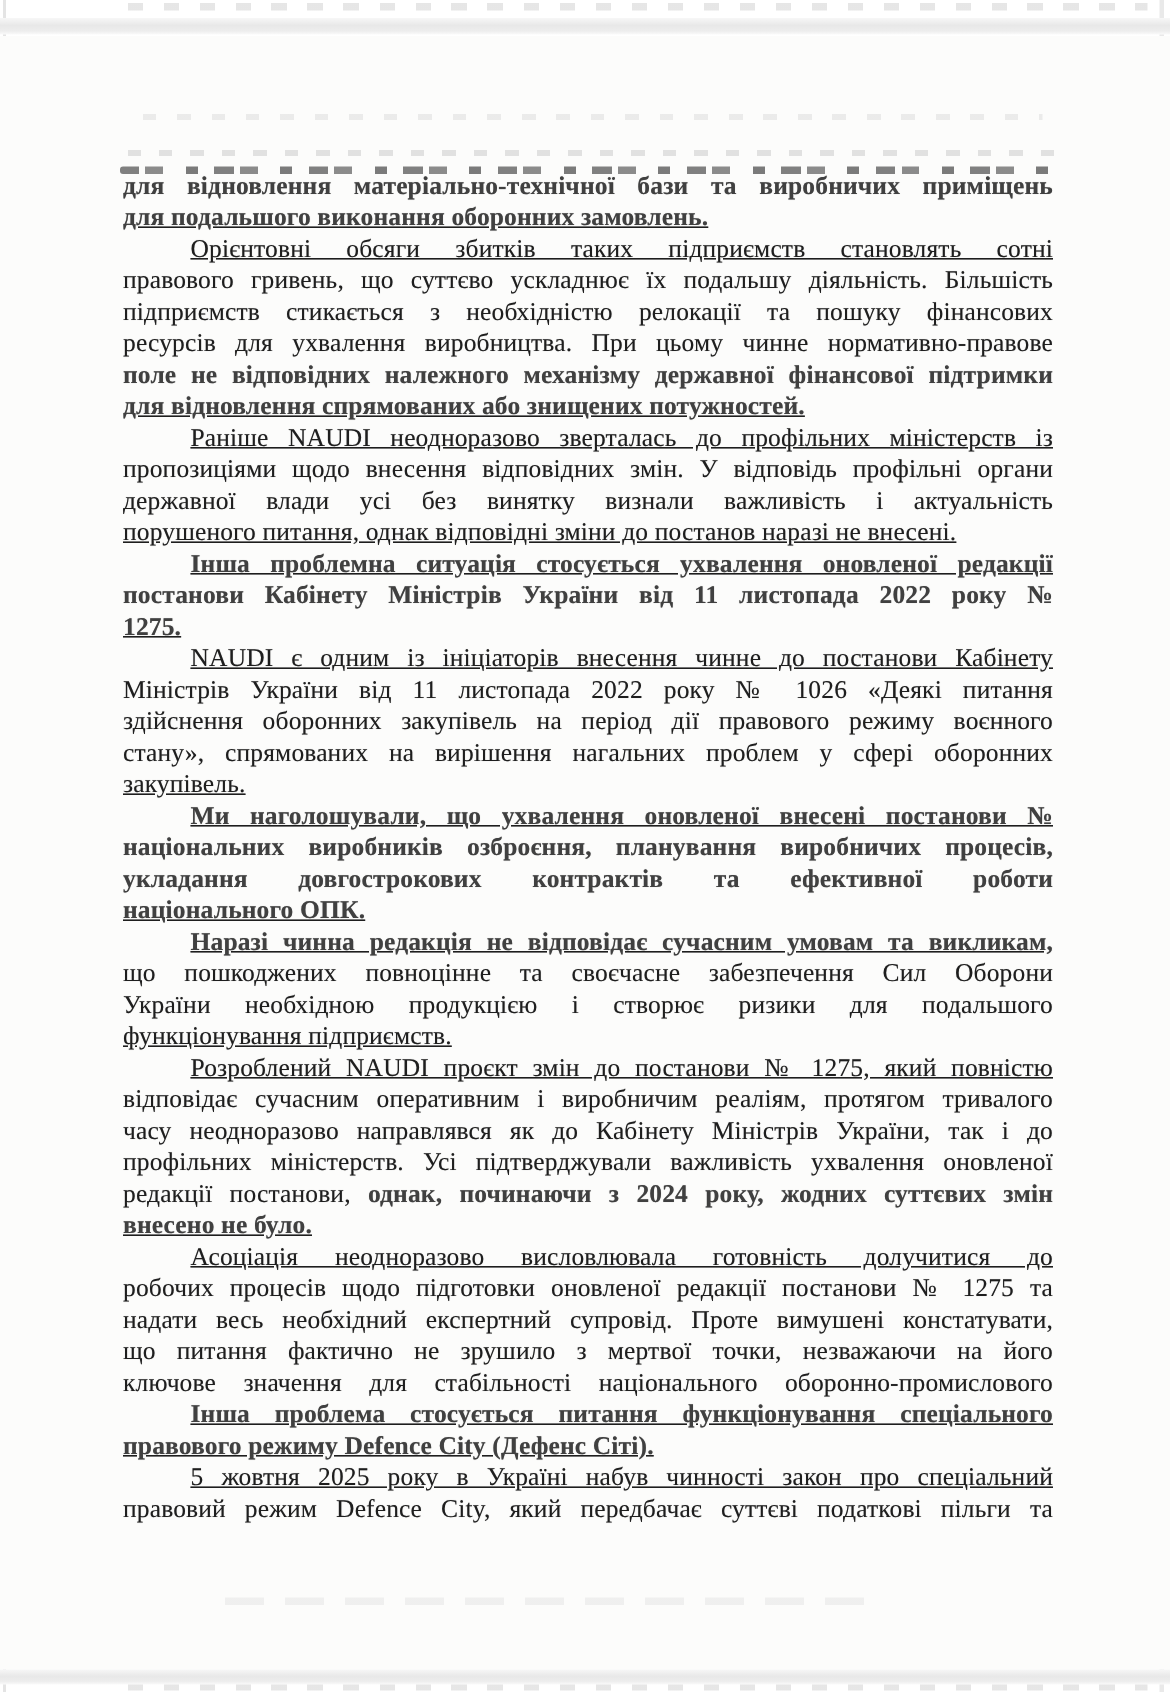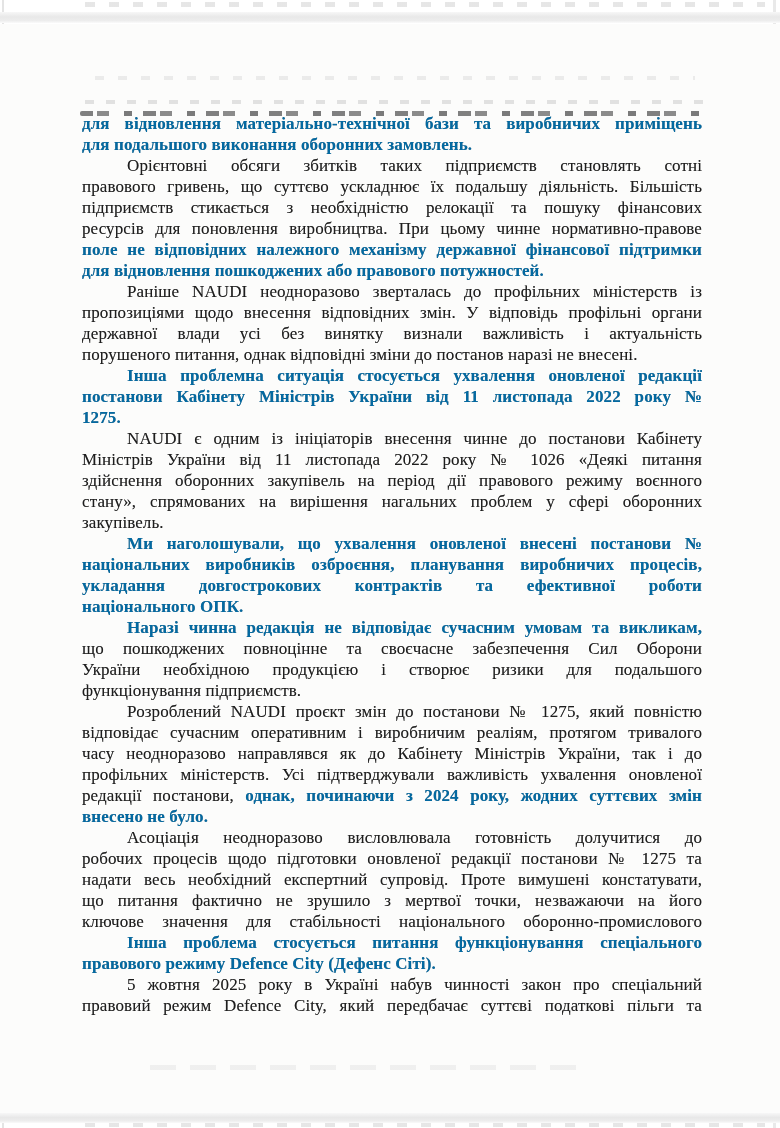--- a/index.html
+++ b/index.html
@@ -39,23 +39,23 @@
                  #6b6b6b 17px 29px,transparent 29px 44px,#565656 44px 52px,transparent 52px 63px);}
   .artifact.smudge{left:150px;top:1041px;width:440px;height:5px;opacity:.5;
       background:repeating-linear-gradient(90deg,#e3e3e3 0 26px,transparent 26px 40px);}
 
   
   .text-block{position:absolute;left:82px;top:89px;width:620px;color:#1e1e1e;
       font-size:17px;line-height:21px;letter-spacing:.1px;
       text-shadow:0 0 .5px rgba(45,45,45,.45);}
   .para{margin:0;}
   .line{text-align:justify;text-align-last:justify;height:21px;overflow:hidden;}
-  .line.last{text-align-last:left;}
-  .line.indent{text-indent:45px;}
-  .b{font-weight:700;color:#0369a1;}
+  .line.last{text-align-last:left;text-decoration:underline;}
+  .line.indent{text-indent:45px;text-decoration:underline;}
+  .b{font-weight:700;color:#404040;}
   .r{font-weight:400;}
 </style>
 </head>
 <body>
 
 <div class="screen">
   <div class="edge left"></div>
   <div class="edge right"></div>
 
   <div class="sliver top"></div>
@@ -67,23 +67,23 @@
     <div class="artifact dark"></div>
     <div class="text-block">
         <div class="para">
           <div class="line"><span class="b">для відновлення матеріально-технічної бази та виробничих приміщень</span></div>
           <div class="line last"><span class="b">для подальшого виконання оборонних замовлень.</span></div>
         </div>
         <div class="para">
           <div class="line indent"><span class="r">Орієнтовні обсяги збитків таких підприємств становлять сотні</span></div>
           <div class="line"><span class="r">правового гривень, що суттєво ускладнює їх подальшу діяльність. Більшість</span></div>
           <div class="line"><span class="r">підприємств стикається з необхідністю релокації та пошуку фінансових</span></div>
-          <div class="line"><span class="r">ресурсів для поновлення виробництва. При цьому чинне нормативно-правове</span></div>
+          <div class="line"><span class="r">ресурсів для ухвалення виробництва. При цьому чинне нормативно-правове</span></div>
           <div class="line"><span class="b">поле не відповідних належного механізму державної фінансової підтримки</span></div>
-          <div class="line last"><span class="b">для відновлення пошкоджених або правового потужностей.</span></div>
+          <div class="line last"><span class="b">для відновлення спрямованих або знищених потужностей.</span></div>
         </div>
         <div class="para">
           <div class="line indent"><span class="r">Раніше NAUDI неодноразово зверталась до профільних міністерств із</span></div>
           <div class="line"><span class="r">пропозиціями щодо внесення відповідних змін. У відповідь профільні органи</span></div>
           <div class="line"><span class="r">державної влади усі без винятку визнали важливість і актуальність</span></div>
           <div class="line last"><span class="r">порушеного питання, однак відповідні зміни до постанов наразі не внесені.</span></div>
         </div>
         <div class="para">
           <div class="line indent"><span class="b">Інша проблемна ситуація стосується ухвалення оновленої редакції</span></div>
           <div class="line"><span class="b">постанови Кабінету Міністрів України від 11 листопада 2022 року №</span></div>

